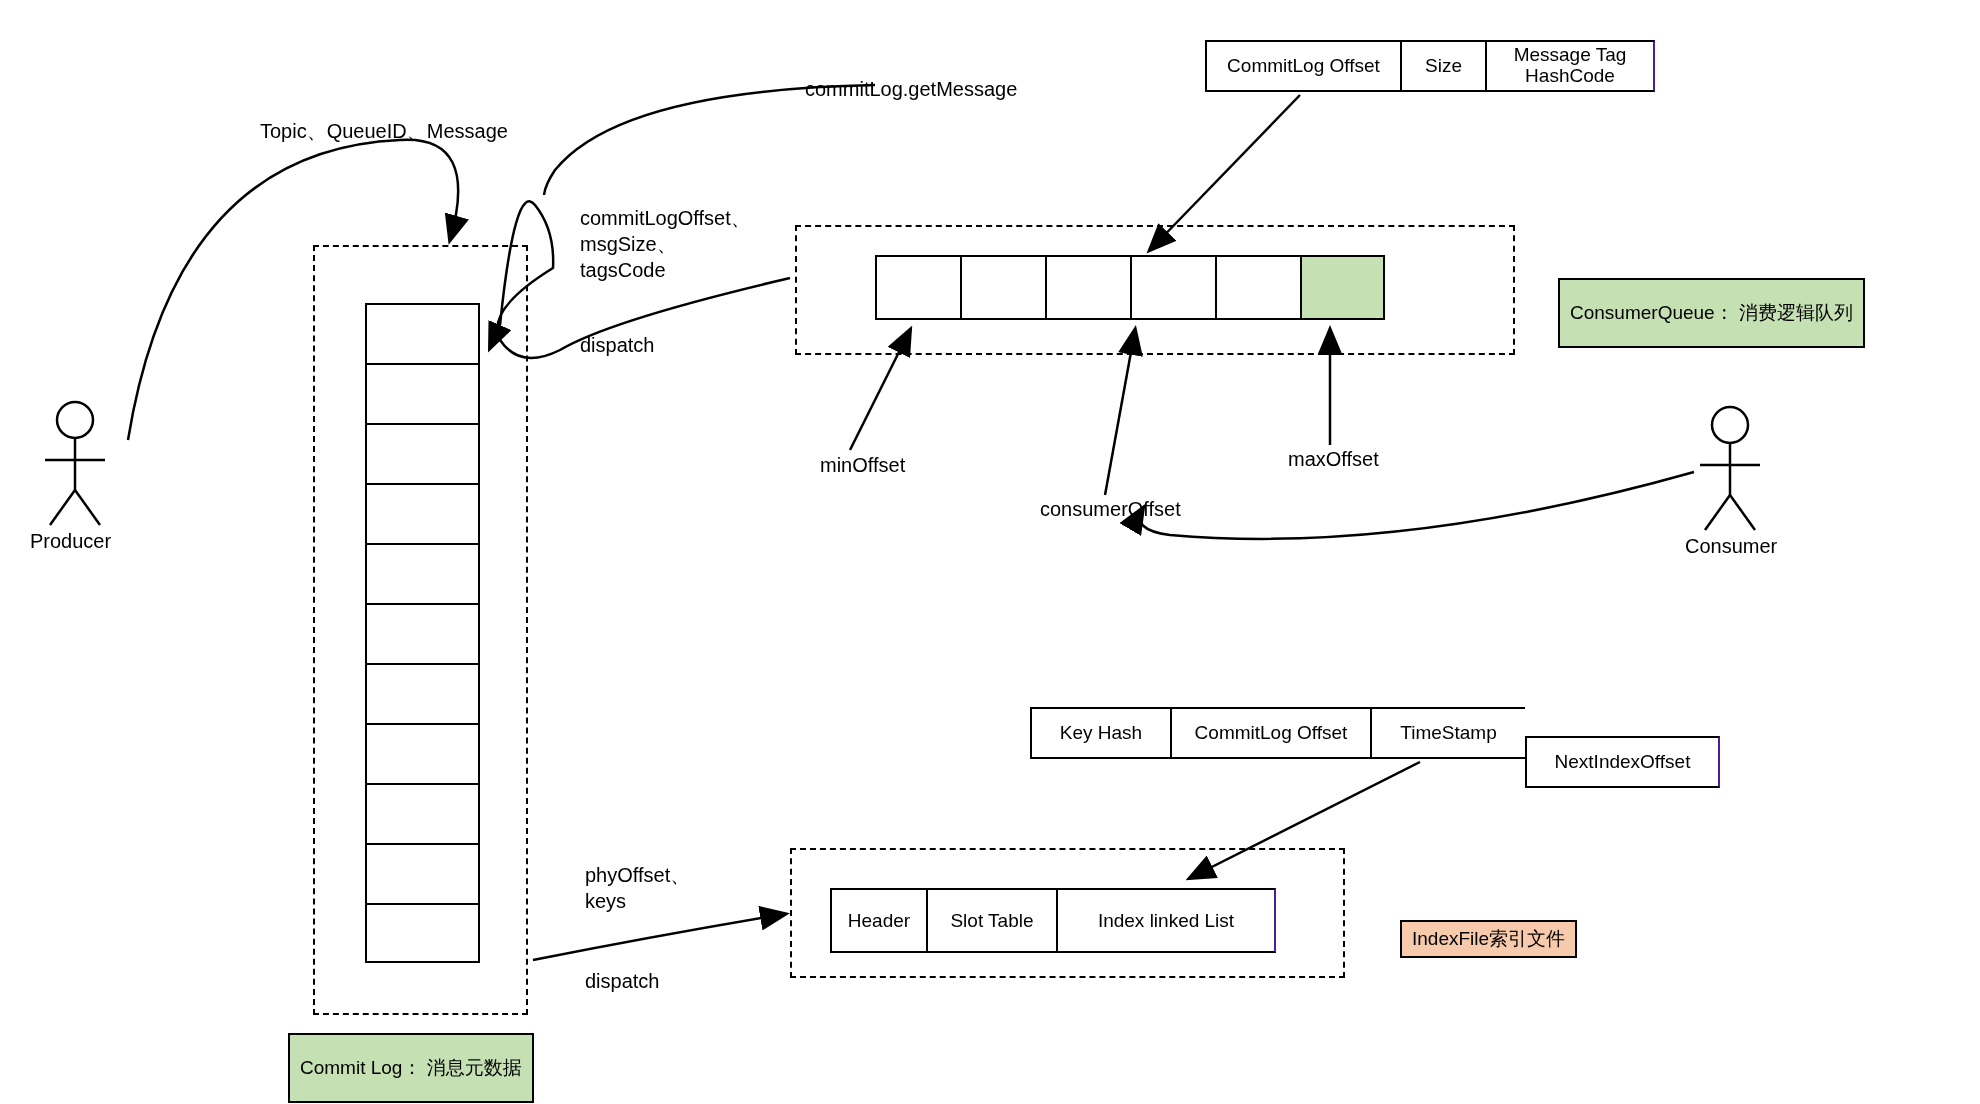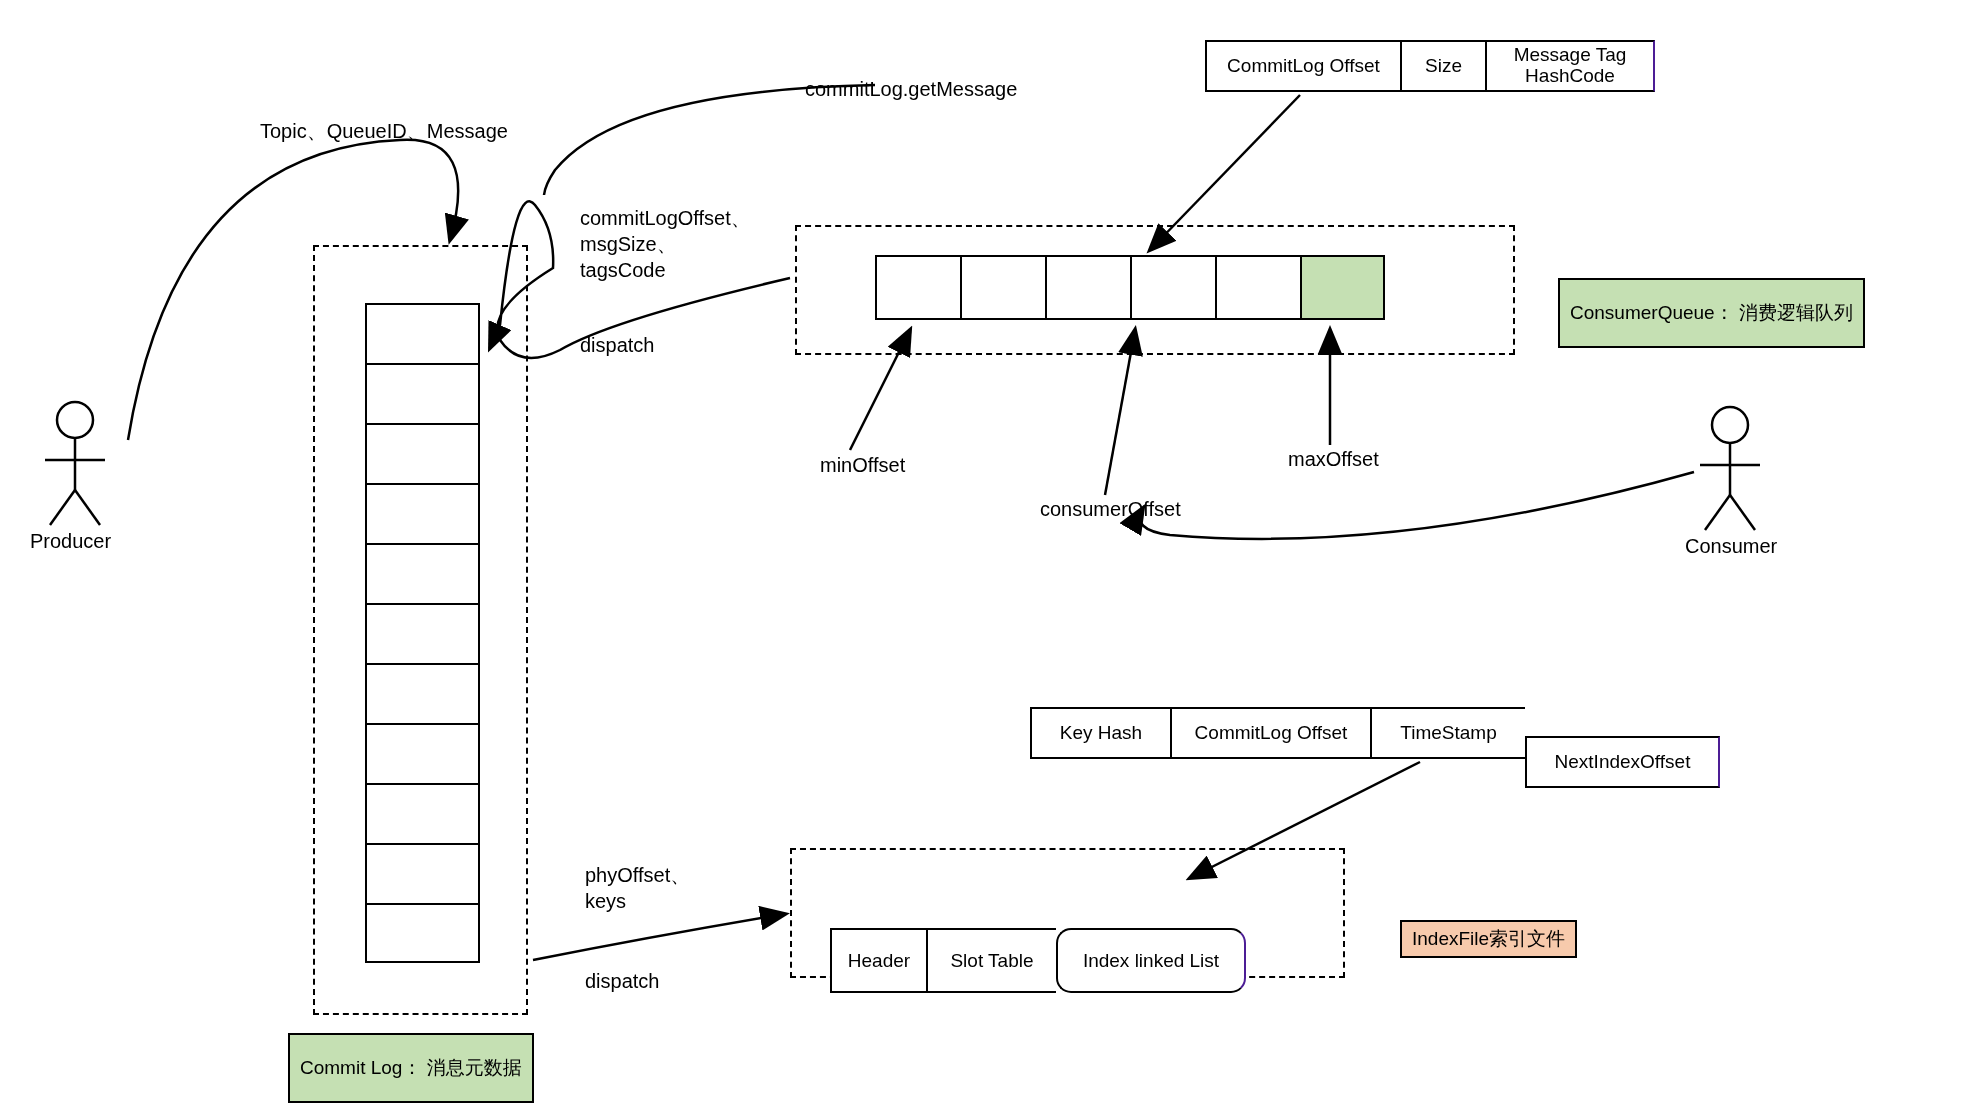--- a/index.html
+++ b/index.html
@@ -157,24 +157,24 @@
 <div class="label" style="left:1288px; top:448px;">maxOffset</div>
 
 <div class="record-row" style="left:1030px; top:707px;">
   <div class="record-cell" style="width:140px;">Key Hash</div>
   <div class="record-cell" style="width:200px;">CommitLog Offset</div>
   <div class="record-cell" style="width:155px;">TimeStamp</div>
   <div class="record-cell" style="width:195px;margin-top:29px;">NextIndexOffset</div>
 </div>
 
 <div class="dashed-box" style="left:790px; top:848px; width:555px; height:130px;"></div>
-<div class="record-row" style="left:830px; top:928px;">
+<div class="record-row" style="left:830px; top:888px;">
   <div class="record-cell" style="width:96px; height:65px;">Header</div>
   <div class="record-cell" style="width:130px; height:65px;">Slot Table</div>
-  <div class="record-cell" style="width:190px; height:65px;border-radius:15px;">Index linked List</div>
+  <div class="record-cell" style="width:220px; height:65px;">Index linked List</div>
 </div>
 <div class="orange-badge" style="left:1400px; top:920px;">IndexFile索引文件</div>
 
 <div class="label" style="left:585px; top:838px; line-height:1.3;margin-top:24px;">
   <span style="white-space:pre-line;">phyOffset、<br>keys</span>
 </div>
 <div class="label" style="left:585px; top:970px;">dispatch</div>
 
 <svg class="overlay">
   <defs>

